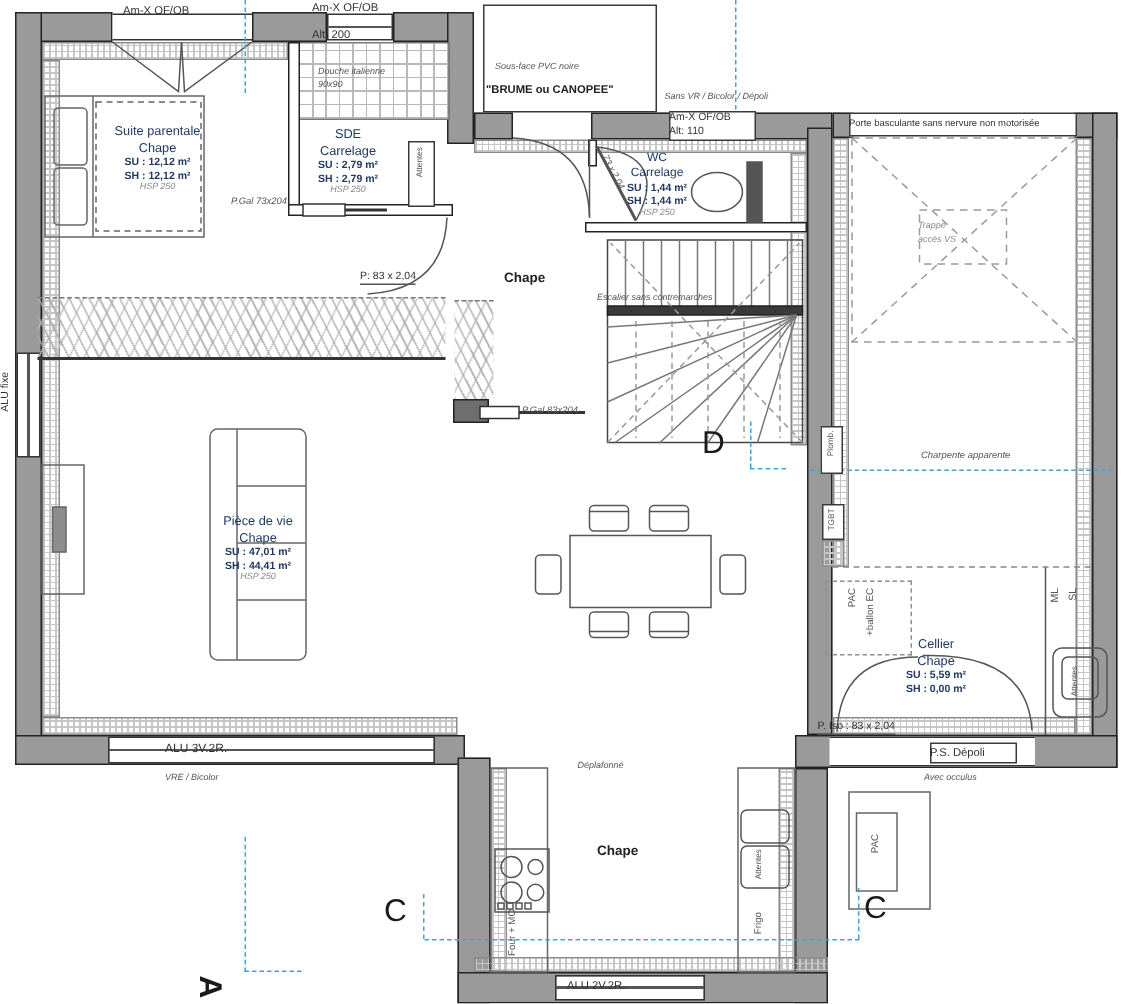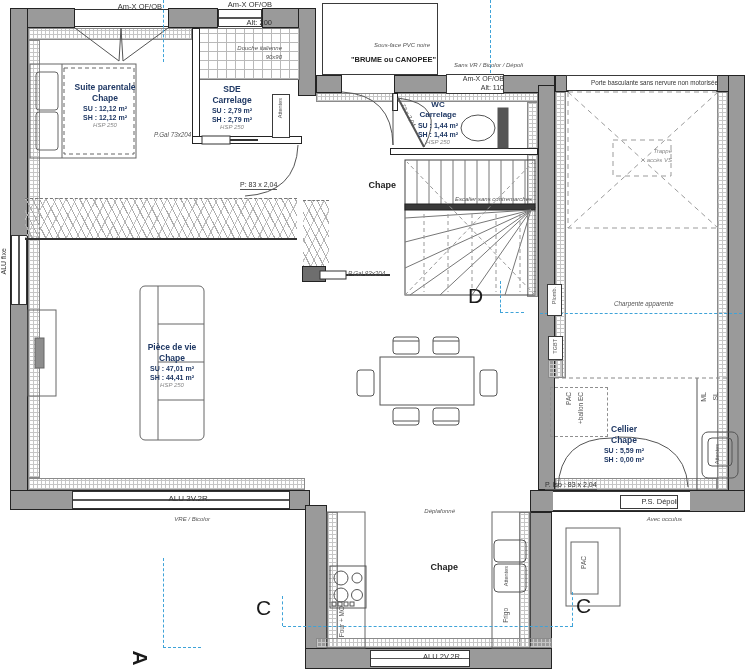--- a/index.html
+++ b/index.html
@@ -20,23 +20,23 @@
         background-image:repeating-linear-gradient(63deg,#adadad 0 1px,transparent 1px 6px),
                          repeating-linear-gradient(117deg,#c2c2c2 0 1px,transparent 1px 9px);
         border-top:1px dashed #777;border-bottom:2px solid #333;}
   .win{position:absolute;box-sizing:border-box;border:1px solid #333;
        background:linear-gradient(to bottom,#fff 44%,#555 44%,#555 56%,#fff 56%);}
   .winv{position:absolute;box-sizing:border-box;border:1px solid #333;
        background:linear-gradient(to right,#fff 44%,#555 44%,#555 56%,#fff 56%);}
   .box{position:absolute;box-sizing:border-box;background:#fff;border:1px solid #3a3a3a;}
   .dbox{position:absolute;box-sizing:border-box;border:1px dashed #8f8f8f;background:transparent;}
   .lbl{position:absolute;white-space:nowrap;font-size:7px;color:#333;}
-  .ctr{text-align:right;}
+  .ctr{text-align:left;}
   .rblock{position:absolute;text-align:center;line-height:1.3;}
-  .rname{font-weight:bold;font-size:8.5px;color:#1f3864;}
+  .rname{font-weight:normal;font-size:8.5px;color:#1f3864;}
   .rstat{font-size:7px;color:#1f3864;font-weight:bold;}
   .rhsp{font-size:6px;color:#888;font-style:italic;}
   .note{font-style:italic;color:#555;font-size:6px;}
   .vtext{writing-mode:vertical-rl;transform:rotate(180deg);}
   .axisv{position:absolute;width:0;border-left:1px dashed #3fa3d8;}
   .axish{position:absolute;height:0;border-top:1px dashed #3fa3d8;}
   .marker{position:absolute;font-size:21px;color:#1a1a1a;font-family:"Liberation Sans",sans-serif;}
   svg{position:absolute;left:0;top:0;pointer-events:none;}
 </style>
 </head>

